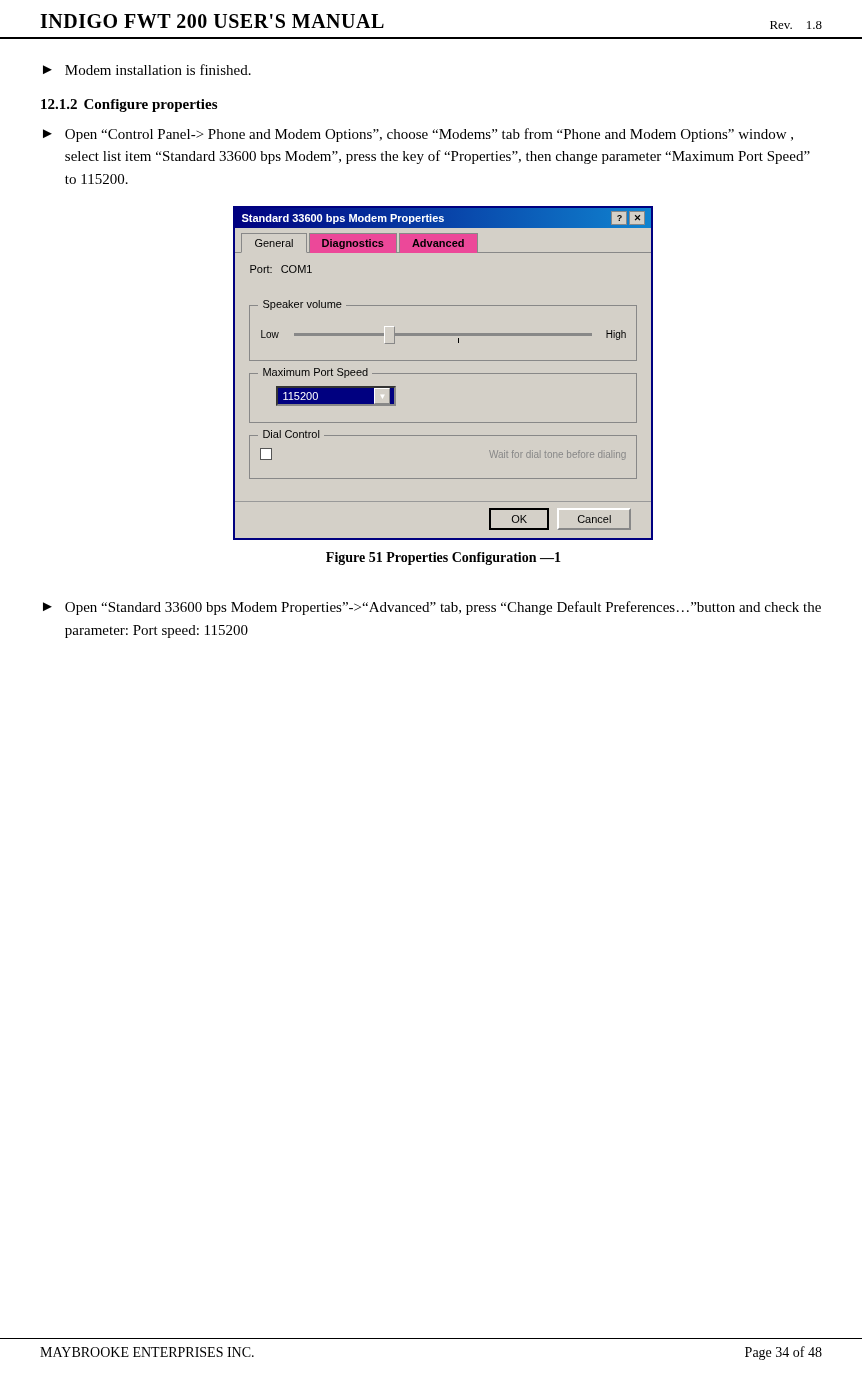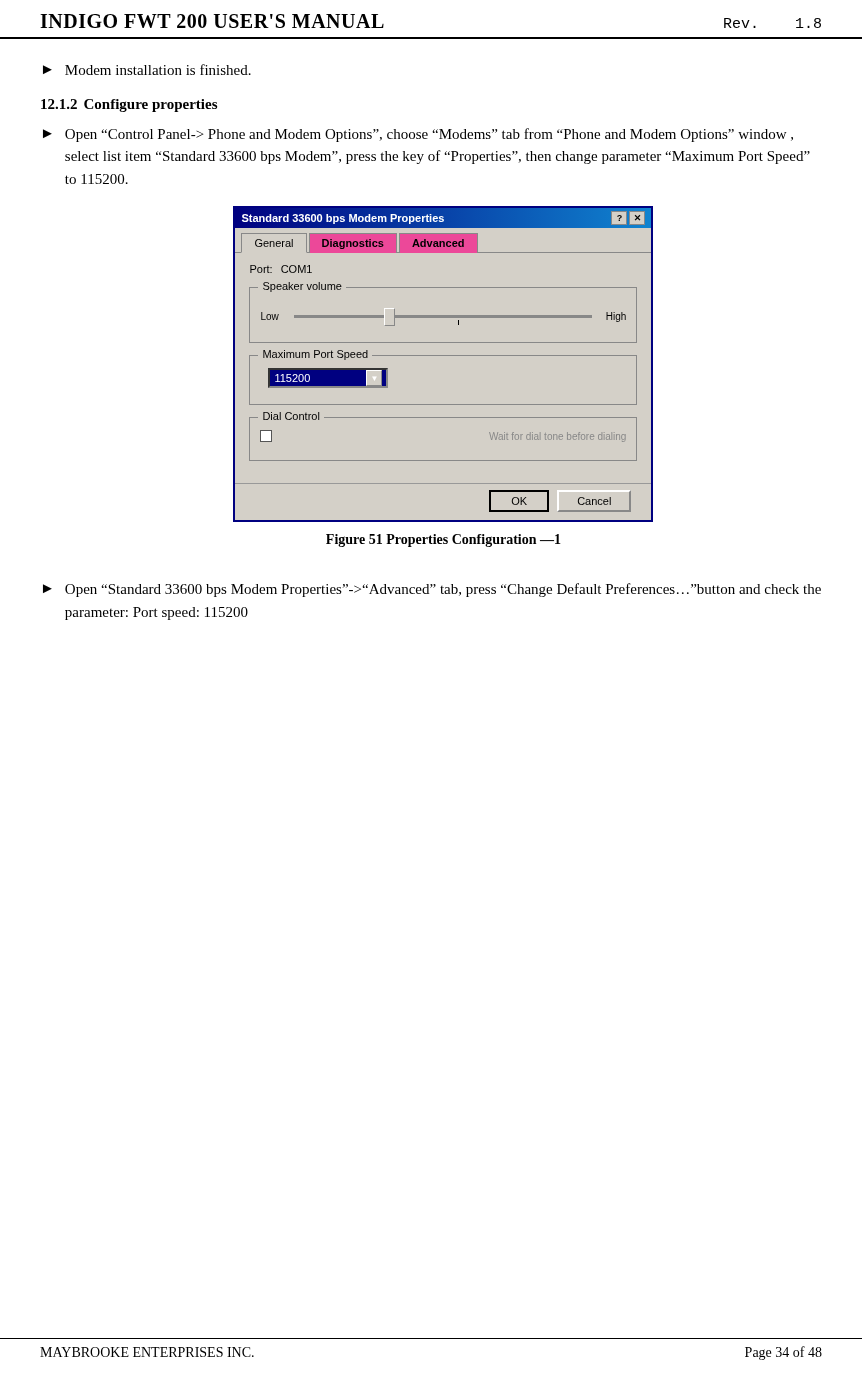--- a/index.html
+++ b/index.html
@@ -20,22 +20,21 @@
       align-items: flex-end;
       padding: 10px 40px 4px 40px;
       border-bottom: 2px solid #000;
     }
     .header-title {
       font-weight: bold;
       font-size: 20px;
       letter-spacing: 0.5px;
     }
     .header-rev {
-      font-size: 15px;
-      font-family: Liberation Mono, monospace;
+      font-size: 13px;
     }
 
     
     .page-footer {
       position: absolute;
       bottom: 20px;
       left: 0; right: 0;
       display: flex;
       justify-content: space-between;
       padding: 0 40px;
@@ -148,21 +147,21 @@
 
     
     .dialog-body {
       padding: 10px 14px 10px 14px;
       background: #d4d0c8;
     }
 
     .port-row {
       display: flex;
       align-items: center;
-      margin-bottom: 12px;
+      margin-bottom: 30px;
       font-size: 11px;
     }
     .port-label {
       margin-right: 8px;
     }
     .port-value {
       font-size: 11px;
     }
 
     
@@ -219,21 +218,21 @@
       left: 55%;
       width: 1px;
       height: 5px;
       background: #000;
     }
 
     
     .speed-row {
       display: flex;
       align-items: center;
-      margin: 6px 8px;
+      margin: 6px 16px;
     }
     .speed-select {
       display: flex;
       align-items: center;
       border: 2px inset #888;
       background: #000080;
       color: #fff;
       font-size: 11px;
       padding: 1px 4px;
       width: 120px;

